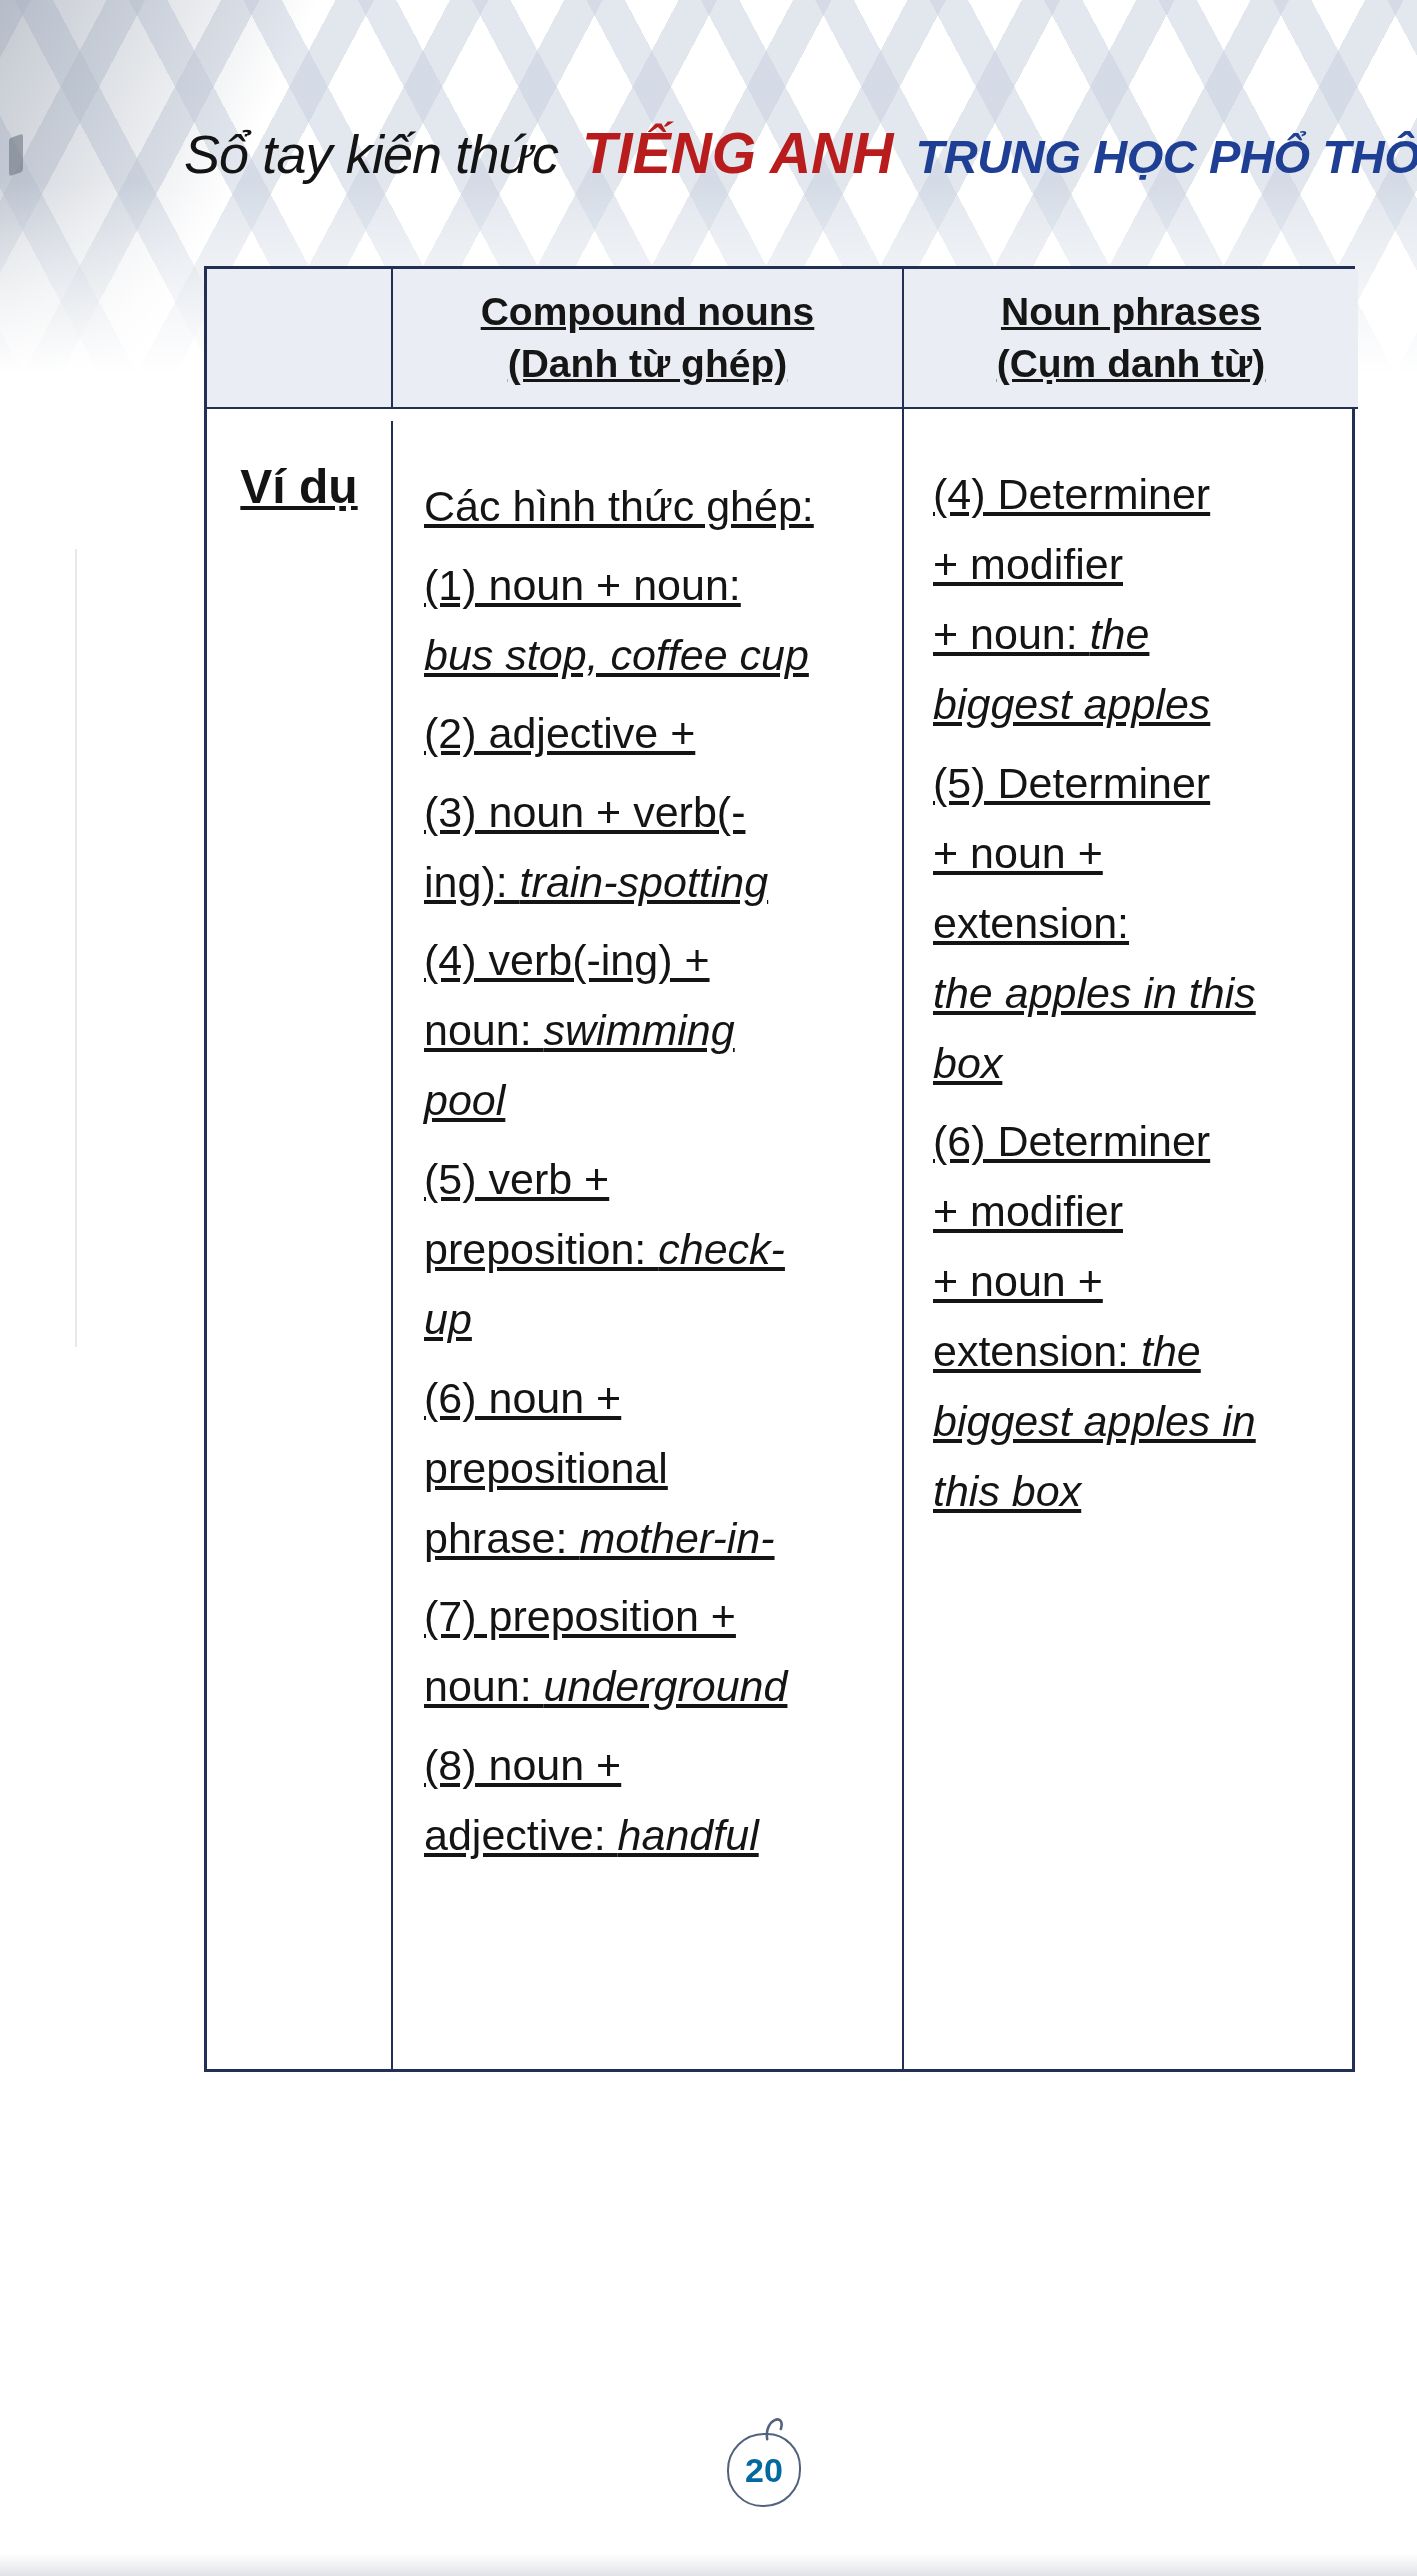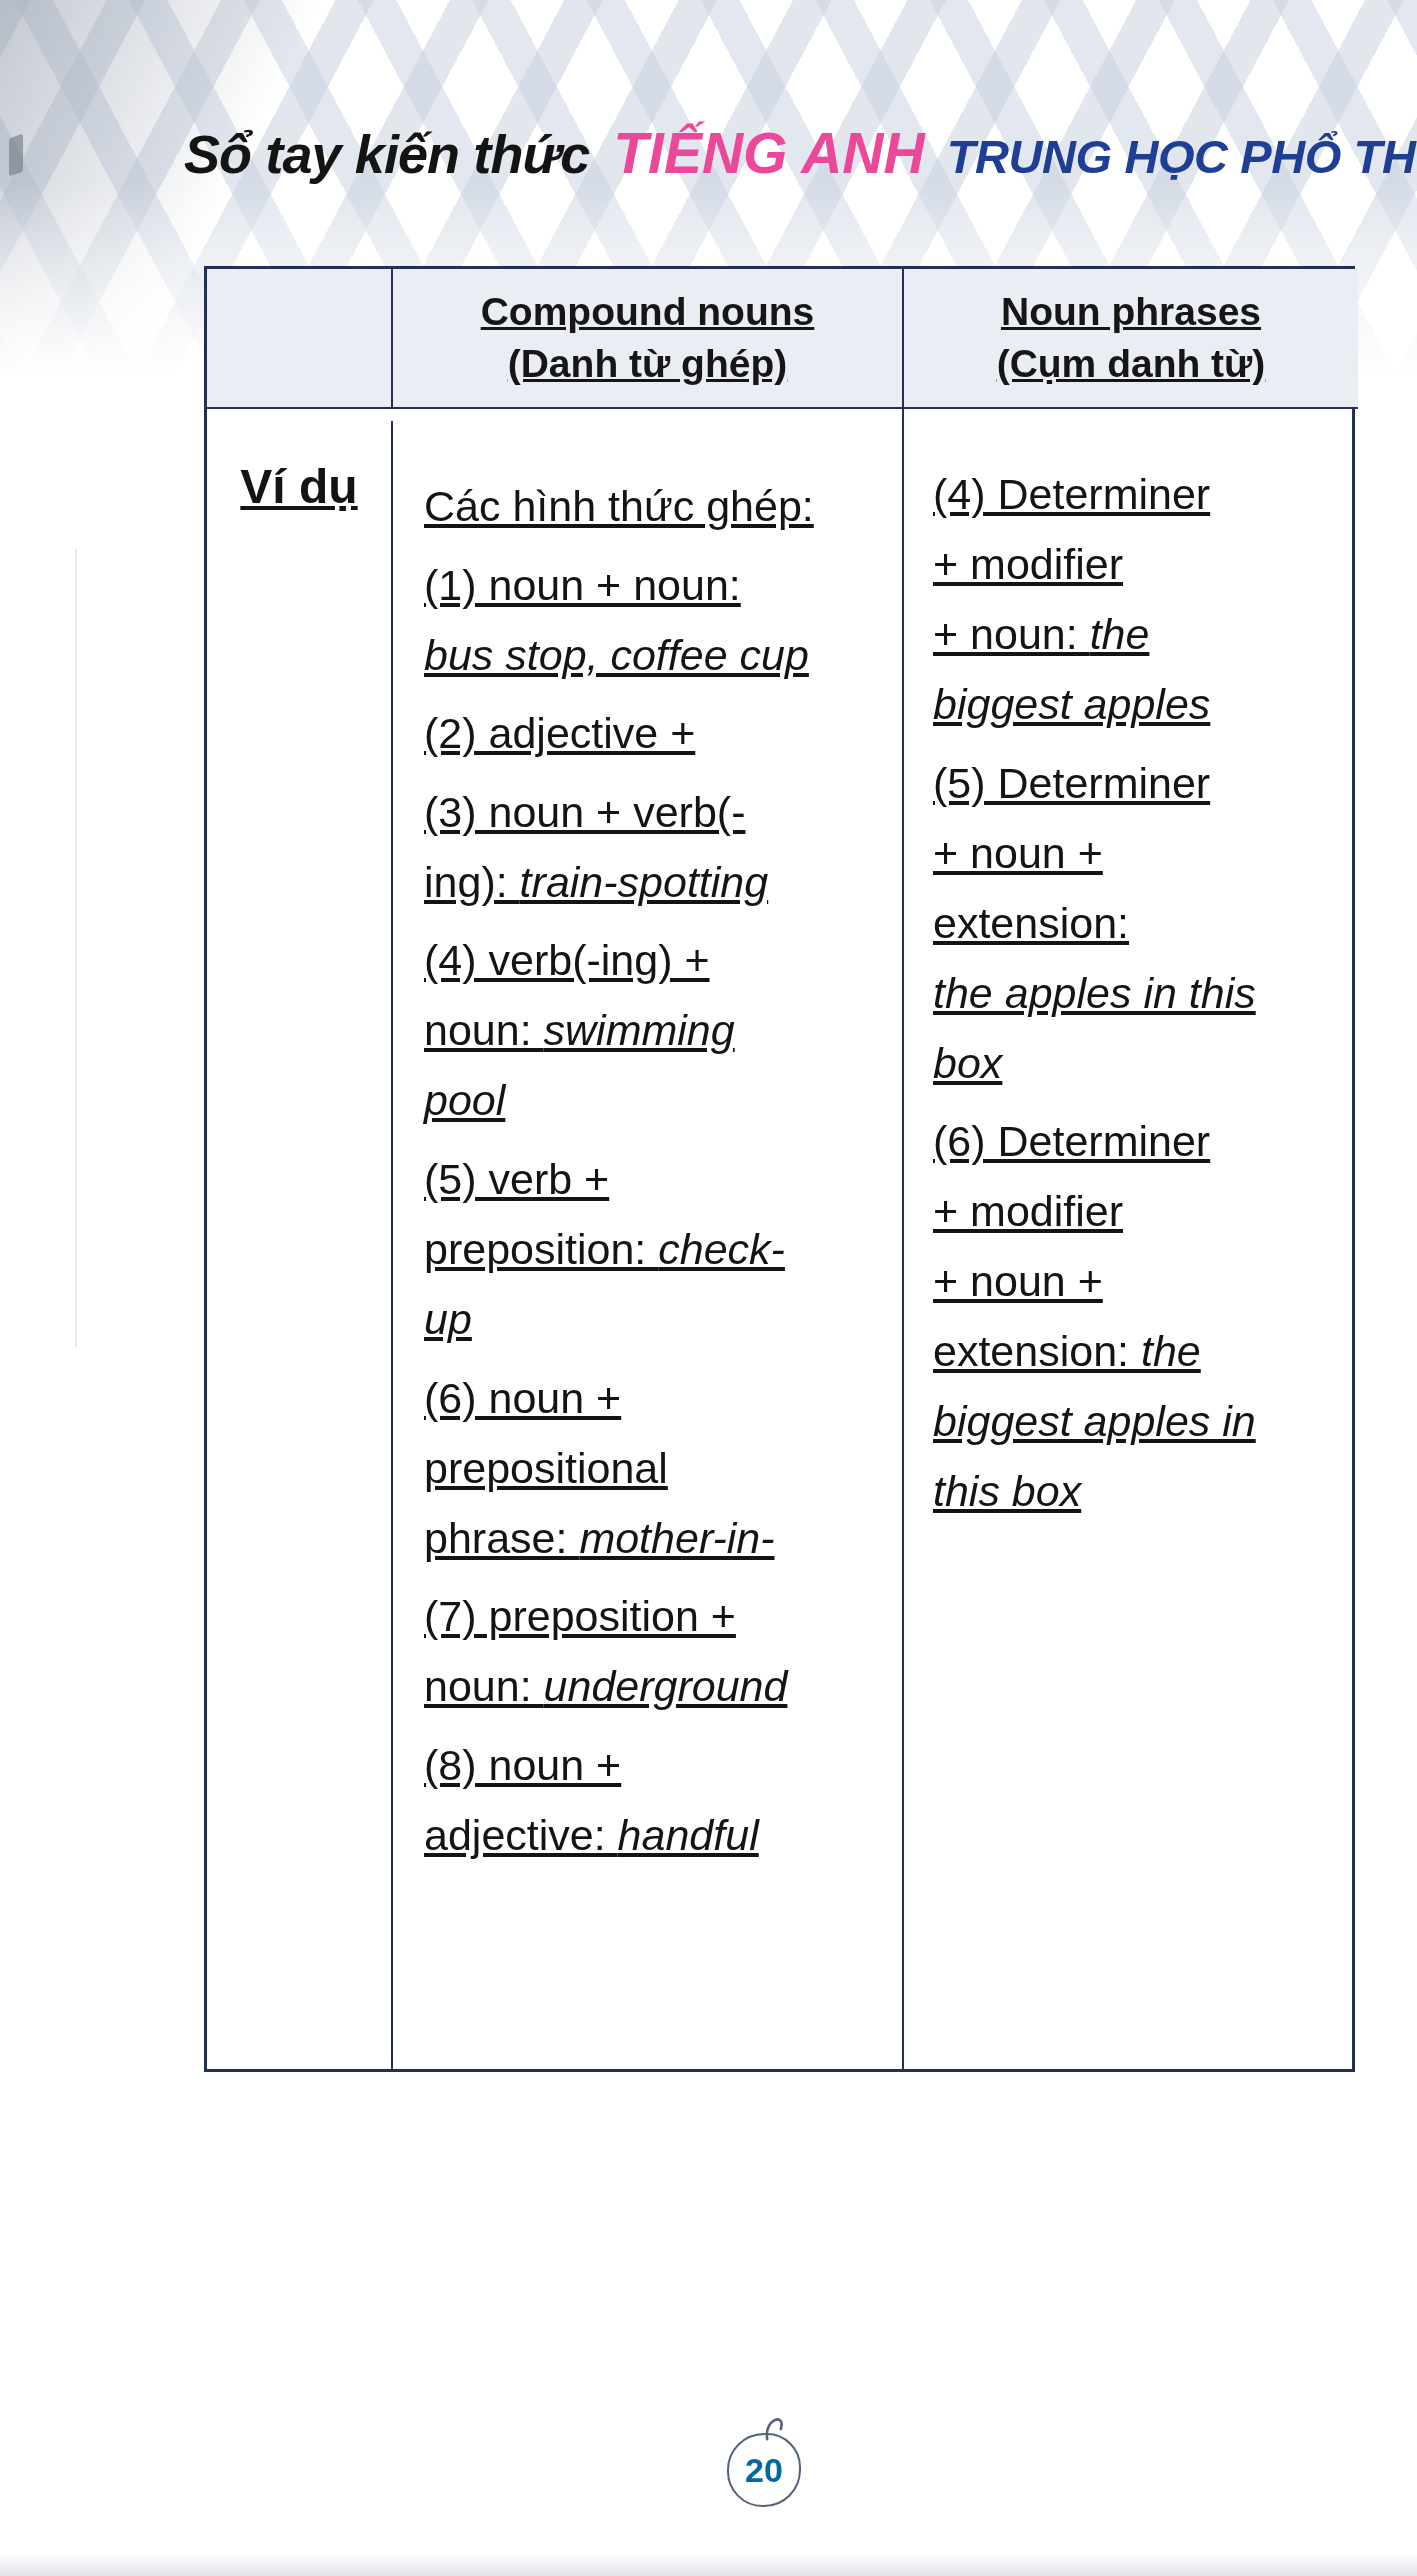--- a/index.html
+++ b/index.html
@@ -29,21 +29,21 @@
   .bottom-fade{
     position:absolute;left:0;bottom:0;width:1418px;height:22px;
     background:linear-gradient(to bottom, rgba(205,209,216,0) 0%, rgba(198,202,210,0.55) 100%);
   }
   
   .title{
     position:absolute;left:184px;top:120px;width:1098px;
     display:flex;align-items:baseline;white-space:nowrap;
     font-style:italic;
   }
-  .title .prefix{font-size:54px;font-weight:700;letter-spacing:-0.9px;color:#141414;}
+  .title .prefix{font-size:54px;font-weight:400;letter-spacing:-0.9px;color:#141414;}
   .title .brand{font-size:57px;font-weight:800;margin-left:24px;letter-spacing:0px;}
   .title .suffix{font-size:47px;font-weight:600;margin-left:22px;letter-spacing:-0.4px;}
   
   .grammar-table{
     position:absolute;left:204px;top:266px;width:1151px;height:1806px;
     display:grid;
     grid-template-columns:184px 511px 456px;
     grid-template-rows:140px 1fr;
     border:3.4px solid #223055;
     box-sizing:border-box;
@@ -80,21 +80,21 @@
 </head>
 <body>
 
 <div class="lattice"></div>
 <div class="edge-mark"></div>
 <div class="fold-line"></div>
 <div class="bottom-fade"></div>
 
 <div class="title">
   <span class="prefix">Sổ tay kiến thức</span>
-  <span class="brand" style="color: #ec4899;">TIẾNG ANH</span>
+  <span class="brand" style="color: #b91c1c;">TIẾNG ANH</span>
   <span class="suffix" style="color: rgb(30, 63, 148);">TRUNG HỌC PHỔ THÔNG</span>
 </div>
 
 <div class="grammar-table">
   <div class="cell hcell"></div>
   <div class="cell hcell vline">
       <div>Compound nouns</div>
       <div>(Danh từ ghép)</div>
     </div>
   <div class="cell hcell vline">

